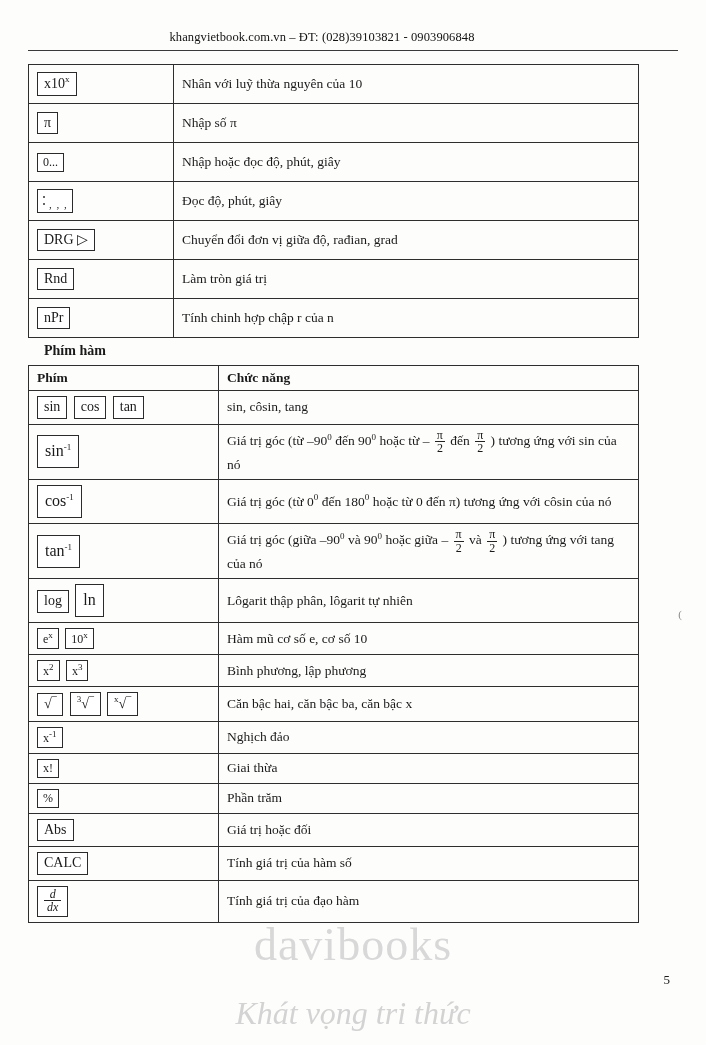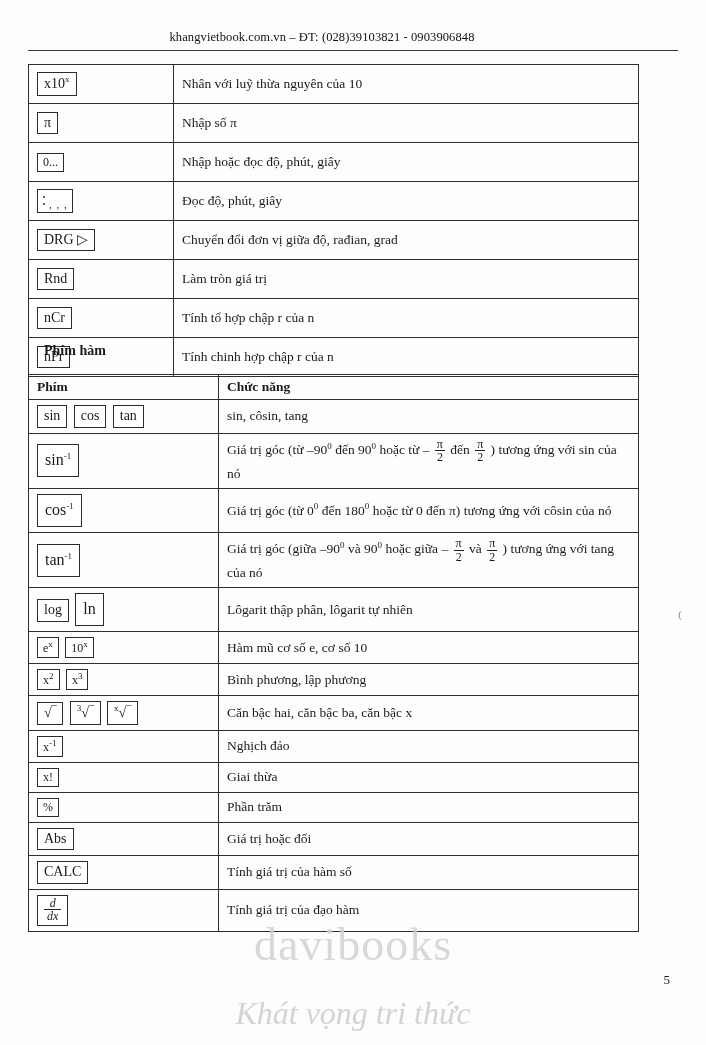--- a/index.html
+++ b/index.html
@@ -76,21 +76,21 @@
     position: absolute;
     top: 343px;
     left: 44px;
     font-size: 14px;
     font-weight: bold;
     font-family: "Liberation Serif", serif;
   }
 
   #table2 {
     position: absolute;
-    top: 374px;
+    top: 365px;
     left: 28px;
     width: 610px;
   }
   #table2 .col-key { width: 190px; }
   #table2 .col-fn { width: 420px; }
 
   
   .keybox {
     display: inline-block;
     border: 1px solid #2b2b2b;
@@ -238,26 +238,20 @@
         <td class="desc">Chuyển đổi đơn vị giữa độ, rađian, grad</td>
       </tr>
       <tr>
         <td class="keycell">
           <span class="keybox">Rnd</span>
         </td>
         <td class="desc">Làm tròn giá trị</td>
       </tr>
       <tr>
         <td class="keycell">
-          <span class="keybox">nCr</span>
-        </td>
-        <td class="desc">Tính tổ hợp chập r của n</td>
-      </tr>
-      <tr>
-        <td class="keycell">
           <span class="keybox">nPr</span>
         </td>
         <td class="desc">Tính chinh hợp chập r của n</td>
       </tr>
     </tbody>
   </table>
 
   <div class="section-title">Phím hàm</div>
 
   <table class="tbl" id="table2">

